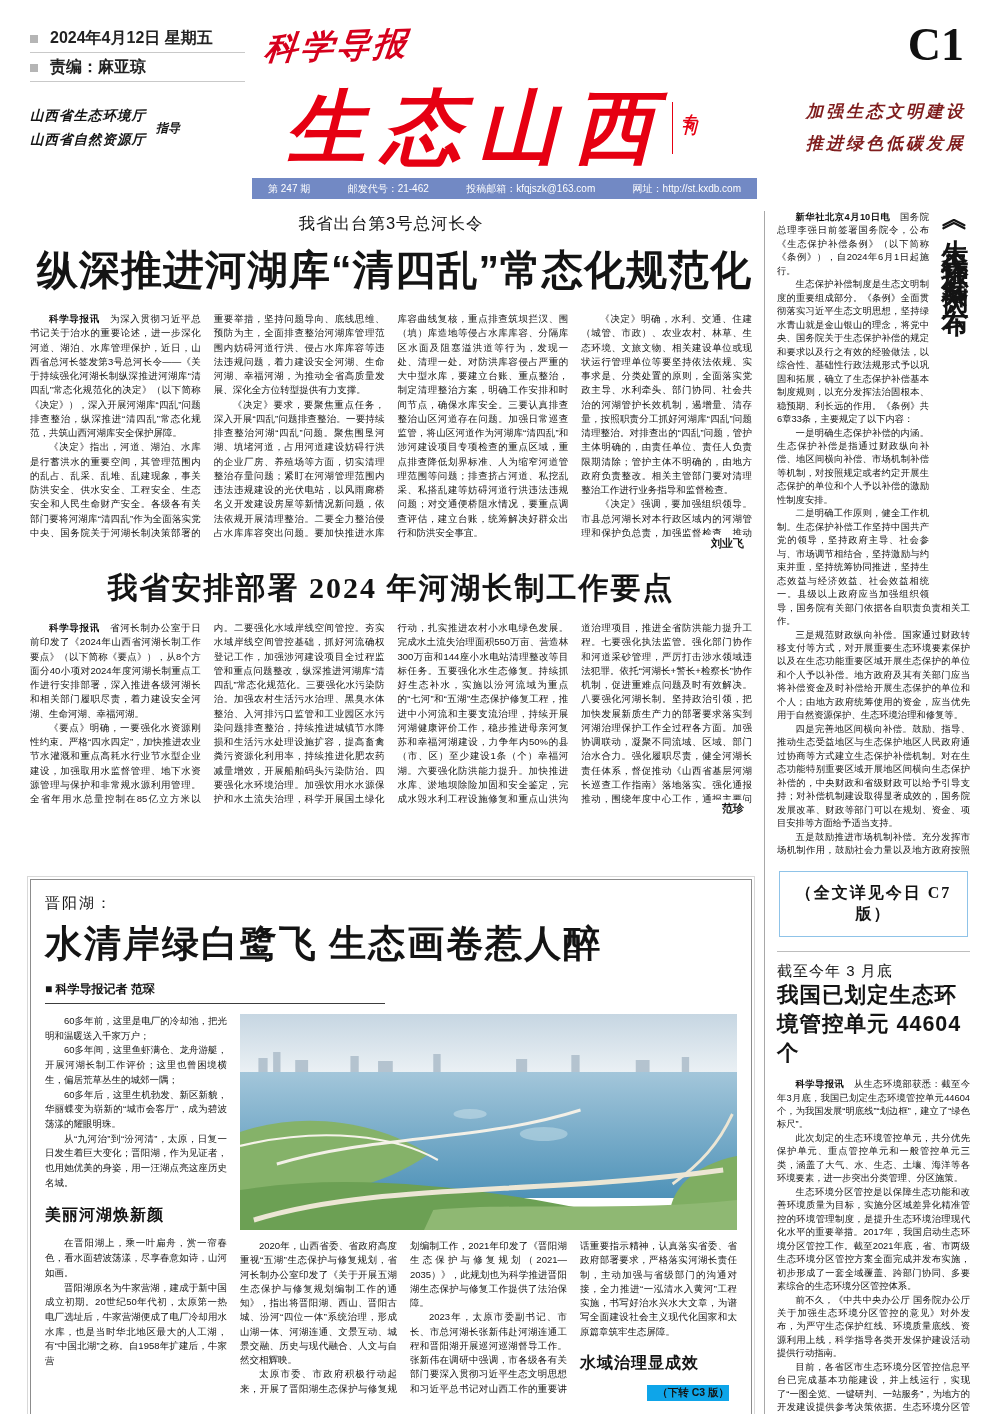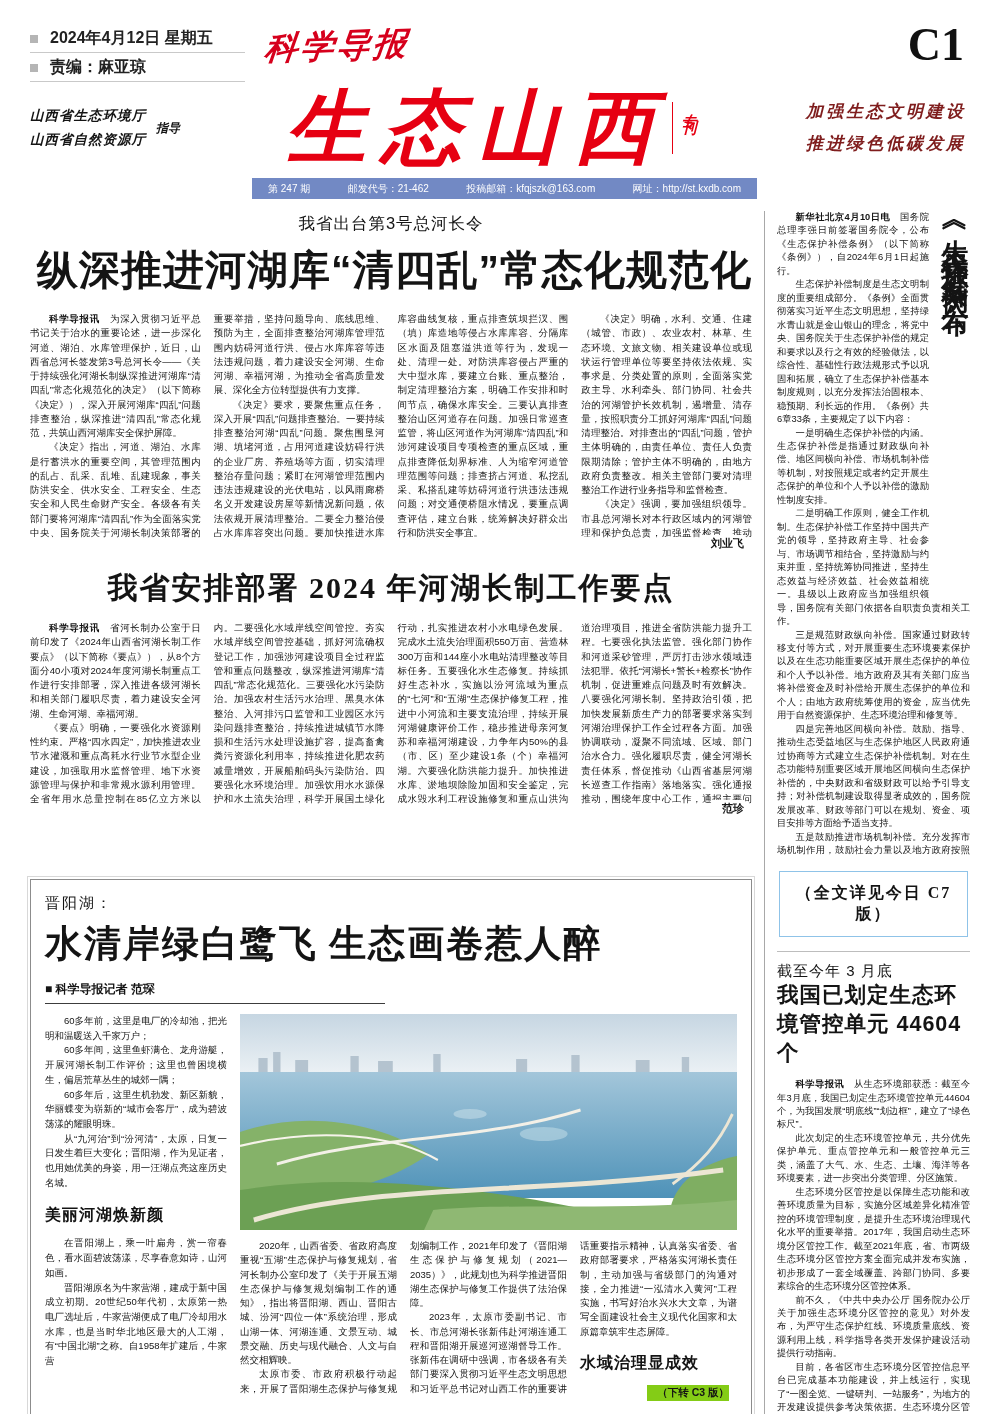--- a/index.html
+++ b/index.html
@@ -37,21 +37,21 @@
            padding:0 16px;box-sizing:border-box;}
   
   .content{display:flex;margin-top:12px;}
   .main-col{width:722px;flex:0 0 auto;}
   .side-col{flex:1;margin-left:12px;border-left:1px solid #a8a8a8;padding-left:12px;min-width:0;}
   
   .para{margin:0;text-indent:2em;text-align:justify;}
   .col-subhead{margin:12px 0 9px;text-indent:0;font-size:16px;font-weight:bold;letter-spacing:1px;}
   .author-float{position:absolute;right:8px;bottom:1px;font-weight:bold;background:#fff;
                 padding-left:10px;font-size:11px;}
-  .note-float{position:absolute;right:8px;bottom:0;background:#84cc16;padding-left:10px;
+  .note-float{position:absolute;right:8px;bottom:0;background:#0ea5e9;padding-left:10px;
               font-size:10.5px;font-weight:bold;}
   
   .kicker1{text-align:center;font-size:16.5px;margin:2px 0 8px;letter-spacing:1px;}
   .headline1{text-align:right;font-size:41px;font-weight:900;margin:0 0 14px;letter-spacing:1px;
              font-family:"Liberation Sans","DejaVu Sans",sans-serif;}
   .body1{position:relative;column-count:4;column-gap:13px;height:240px;overflow:hidden;
          font-size:9.5px;line-height:1.5;}
   
   .article2{margin-top:16px;}
   .headline2{text-align:center;font-family:"Liberation Serif","DejaVu Serif",serif;font-size:30px;

